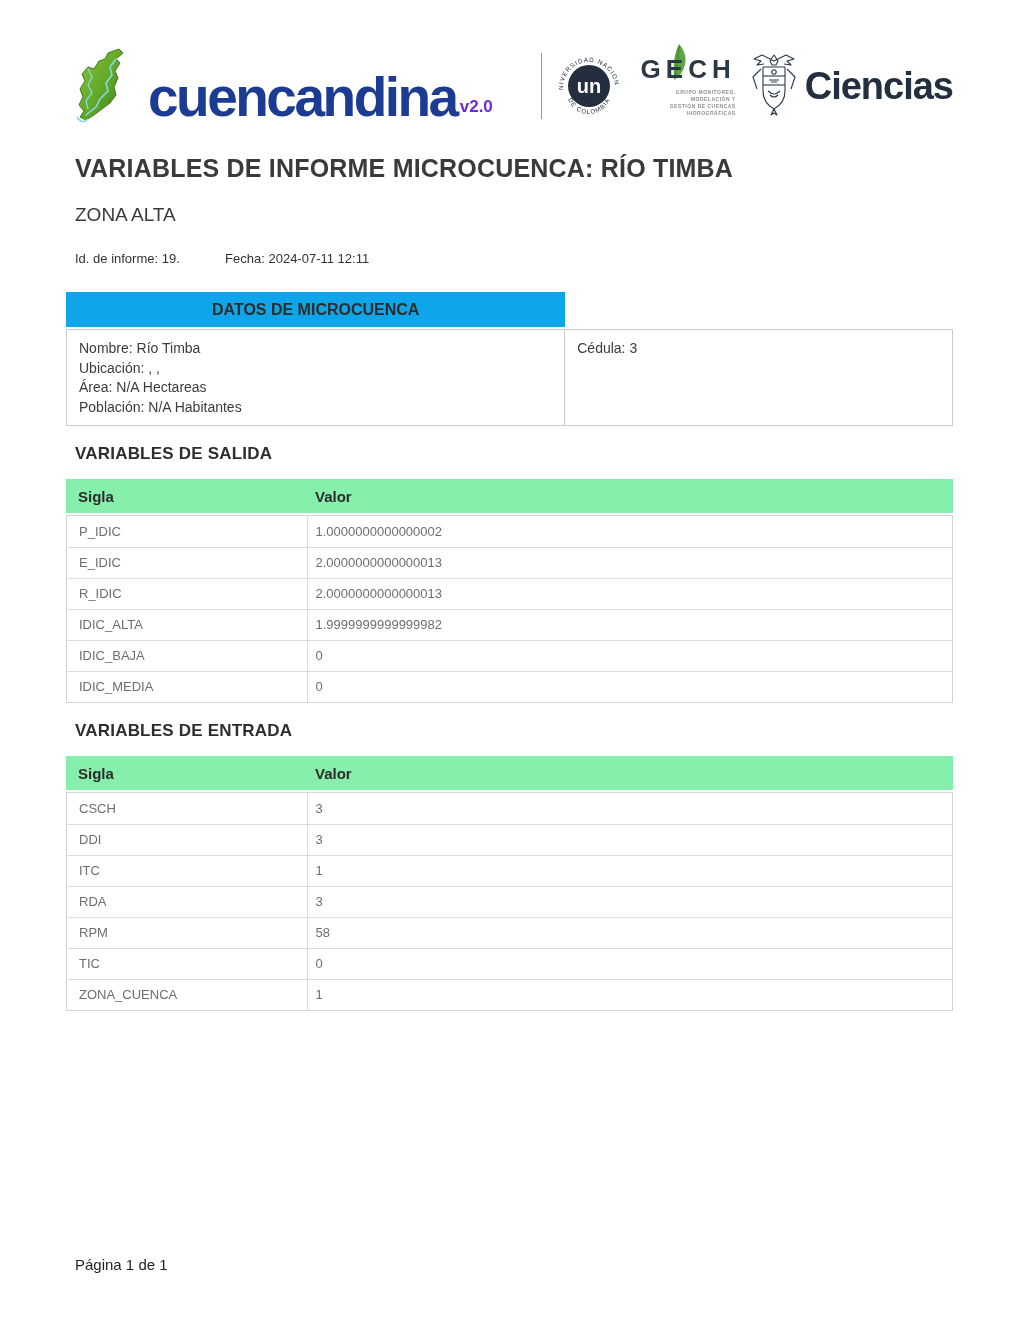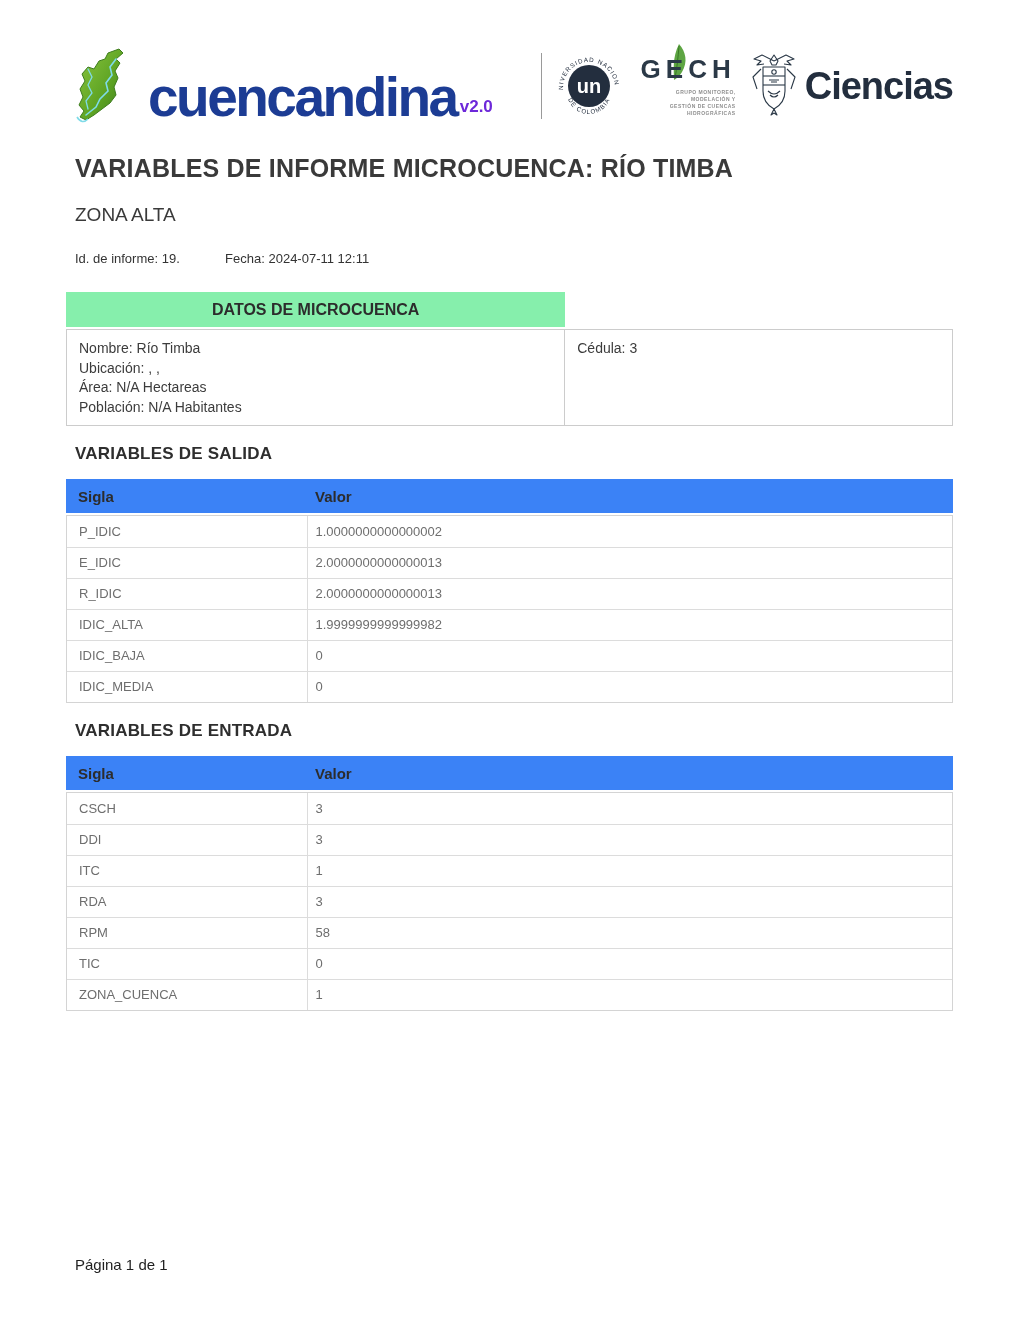--- a/index.html
+++ b/index.html
@@ -36,34 +36,34 @@
   .doc-subtitle { font-size:19px; font-weight:400; color:#3a3a3a; margin:21px 0 0 9px; }
   .meta { margin:25px 0 0 9px; font-size:13px; color:#333333; }
   .meta .lbl { color:#333333; }
   .meta .val { color:#333333; }
   .meta .gap { display:inline-block; width:38px; }
 
   
   .info-table { margin-top:26px; }
   .info-head { display:grid; grid-template-columns:56.3% 1fr; gap:2px; }
   .info-head > div {
-    background:#86efac; height:35px; line-height:35px; text-align:center;
+    background:#0ea5e9; height:35px; line-height:35px; text-align:center;
     font-size:16px; font-weight:bold; color:#2c2c2c;
   }
   .info-body {
     display:grid; grid-template-columns:56.3% 1fr;
     border:1px solid #cccccc; margin-top:2px;
   }
   .info-cell { padding:9px 12px 8px 12px; font-size:14px; color:#3c3c3c; line-height:19.5px; }
   .info-cell.first { border-right:1px solid #cccccc; }
 
   
   .section-title { font-size:17px; font-weight:bold; color:#2e2e2e; margin:18px 0 15px 9px; letter-spacing:0.2px; }
   .data-table { width:100%; }
-  .dt-head { display:grid; grid-template-columns:241px 1fr; background:#3b82f6; height:34px; align-items:center;
+  .dt-head { display:grid; grid-template-columns:241px 1fr; background:#86efac; height:34px; align-items:center;
              font-size:15px; font-weight:bold; color:#2c2c2c; }
   .dt-head .c1 { padding-left:12px; }
   .dt-head .c2 { padding-left:8px; }
   .dt-body { border:1px solid #d4d4d4; margin-top:2px; }
   .dt-body table { width:100%; border-collapse:collapse; }
   .dt-body td { height:31px; font-size:13px; color:#6e6e6e; border-bottom:1px solid #dcdcdc; padding:0; }
   .dt-body tr:last-child td { border-bottom:none; }
   .dt-body td:first-child { width:240px; padding-left:12px; border-right:1px solid #dcdcdc; }
   .dt-body td:last-child { padding-left:8px; }
 

